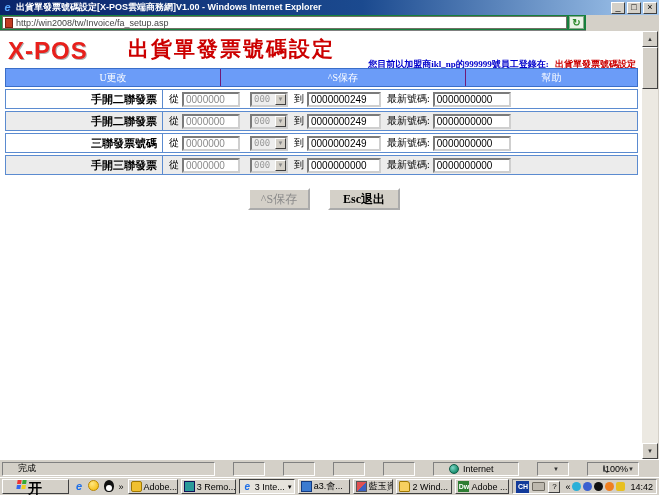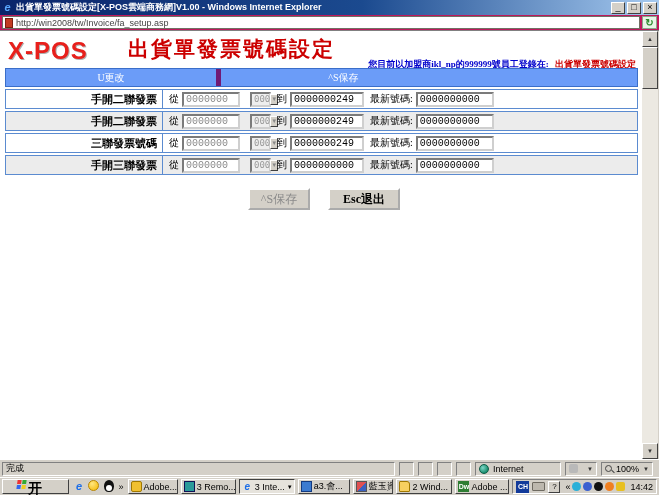--- a/index.html
+++ b/index.html
@@ -13,21 +13,21 @@
     display:flex; align-items:center; padding:0 2px; }
   .titlebar .title { color:#fff; font-size:9px; font-weight:bold; margin-left:3px; flex:1;
     white-space:nowrap; overflow:hidden; font-family:"Liberation Sans",sans-serif; }
   .ie-logo { width:11px; height:11px; color:#59a7ff; font-weight:bold; font-style:italic;
     font-size:11px; line-height:11px; text-align:center; }
   .win-btn { width:14px; height:12px; background:#d4d0c8; border:1px solid;
     border-color:#fff #404040 #404040 #fff; font-size:9px; line-height:9px; text-align:center;
     margin-left:2px; color:#000; }
 
   
-  .addressbar { position:absolute; left:0; top:15px; width:659px; height:16px; background:#be185d;
+  .addressbar { position:absolute; left:0; top:15px; width:586px; height:16px; background:#15803d;
     display:flex; align-items:flex-end; padding:1px 2px; border-bottom:1px solid #808080; }
   .addr-input { flex:1; height:13px; background:#fff; border:1px solid #716f64;
     display:flex; align-items:center; padding:0 2px; }
   .page-icon { width:8px; height:10px; background:#c23b22; border:1px solid #7a1f10; margin-right:3px; }
   .addr-text { font-size:9px; color:#444; white-space:nowrap; overflow:hidden; }
   .go-btn { width:15px; height:13px; margin-left:2px; background:#e9f4e9; border:1px solid #8aa88a;
     color:#2d8a2d; font-size:10px; line-height:11px; text-align:center; font-weight:bold; }
 
   
   .content { position:absolute; left:0; top:31px; width:642px; height:428px; background:#fff; }
@@ -37,35 +37,35 @@
     letter-spacing:2px; font-family:"Liberation Serif", serif; }
   .login-line { position:absolute; right:6px; top:27px; font-size:9px; font-weight:bold;
     font-family:"Liberation Serif", serif; white-space:nowrap; }
   .login-line .blue { color:#0000cc;margin-left:14px; }
   .login-line .red { color:#cc0000; margin-left:4px; }
 
   
   .inv-table { position:absolute; left:5px; top:37px; width:633px; }
   .inv-head { display:flex; height:19px; border:1px solid #3a6ec9; background:#6b9cf8; }
   .inv-head .hcell { color:#fff; font-size:10px; text-align:center; line-height:17px;
-    border-right:5px solid #701a75; font-family:"Liberation Serif", serif; }
+    border-right:1px solid #701a75; font-family:"Liberation Serif", serif; }
   .inv-head .hcell:last-child { border-right:none; }
   .hc1 { width:215px; } .hc2 { width:245px; } .hc3 { flex:1; }
   .inv-row { position:relative; height:20px; border:1px solid #5b8bd0; margin-top:2px;
     display:flex; align-items:center; }
   .inv-row.alt { background:#ececec; }
   .row-label { width:157px; text-align:right; font-weight:bold; font-size:11px; padding-right:5px;
     border-right:1px solid #5b8bd0; height:100%; line-height:18px;
     font-family:"Liberation Serif", serif; }
   .fld-lab { font-size:10px; margin:0 3px 0 6px; font-family:"Liberation Serif", serif; }
   .txt { height:15px; border:2px inset #cfcfcf; background:#fff; font-size:10px;
-    font-family:Liberation Mono, monospace; color:#000; padding:0 2px; }
+    font-family:Liberation Sans, sans-serif; color:#000; padding:0 2px; }
   .txt.dim { color:#8a8a8a; }
   .w-from { width:58px; } .w-to { width:74px; } .w-latest { width:78px; }
-  .select { width:21px; height:15px; border:2px inset #cfcfcf; background:#eee;
+  .select { width:38px; height:15px; border:2px inset #cfcfcf; background:#eee;
     display:inline-flex; align-items:center; margin-left:10px; }
   .select .sel-text { flex:1; font-size:9px; color:#9a9a9a; padding-left:2px;
     font-family:"DejaVu Sans Mono", monospace; }
   .select .sel-btn { width:11px; height:11px; background:#d4d0c8; border:1px solid;
     border-color:#fff #404040 #404040 #fff; font-size:6px; line-height:9px; text-align:center; color:#888; }
   .latest-wrap { display:flex; align-items:center; }
 
   
   .btn3d { position:absolute; height:22px; background:#d4d0c8; border:2px outset #fff;
     font-size:12px; text-align:center; line-height:18px; font-family:"Liberation Serif", serif; }
@@ -77,21 +77,21 @@
   .sb-btn { width:16px; height:16px; background:#d4d0c8; border:1px solid;
     border-color:#fff #404040 #404040 #fff; font-size:6px; text-align:center; line-height:14px; color:#333; }
   .sb-down { position:absolute; bottom:0; }
   .sb-thumb { position:absolute; top:16px; width:16px; height:42px; background:#d4d0c8;
     border:1px solid; border-color:#fff #404040 #404040 #fff; }
 
   
   .statusbar { position:absolute; left:0; top:459px; width:659px; height:18px; background:#d4d0c8;
     display:flex; align-items:center; padding:1px 2px; border-top:1px solid #fff; }
   .pane { height:14px; border:1px solid; border-color:#808080 #fff #fff #808080;
-    font-size:9px; display:flex; align-items:center; padding:0 3px; margin-right:4px; color:#000; }
+    font-size:9px; display:flex; align-items:center; padding:0 15px; margin-right:18px; color:#000; }
   .pane-status { flex:1; }
   .pane-sm { width:15px; }
   .pane-zone { width:86px; }
   .globe { width:10px; height:10px; border-radius:50%;
     background:radial-gradient(circle at 35% 35%, #7fd8c8, #1a8f6f 70%); margin-right:4px;
     border:1px solid #0c5c46; }
   .pane-mode { width:32px; justify-content:space-between; }
   .mode-ic { width:9px; height:9px; background:#b9b9b9; border-radius:2px; }
   .pane-zoom { width:52px; justify-content:space-between; }
   .magnifier { width:7px; height:7px; border:1px solid #444; border-radius:50%; position:relative; }
@@ -166,20 +166,21 @@
     <div class="heading">出貨單發票號碼設定</div>
     <div class="login-line">
       <span class="blue">您目前以加盟商ikl_np的999999號員工登錄在:</span>
       <span class="red">出貨單發票號碼設定</span>
     </div>
 
     <div class="inv-table">
       <div class="inv-head">
         <div class="hcell hc1">U更改</div>
         <div class="hcell hc2">^S保存</div>
+        <div class="hcell hc3">幫助</div>
       </div>
 
       <div class="inv-row">
         <div class="row-label">手開二聯發票</div>
         <span class="fld-lab">從</span>
         <input class="txt dim w-from" value="0000000" style="">
         <span class="select">
           <span class="sel-text">000</span>
           <span class="sel-btn">▼</span>
         </span>

